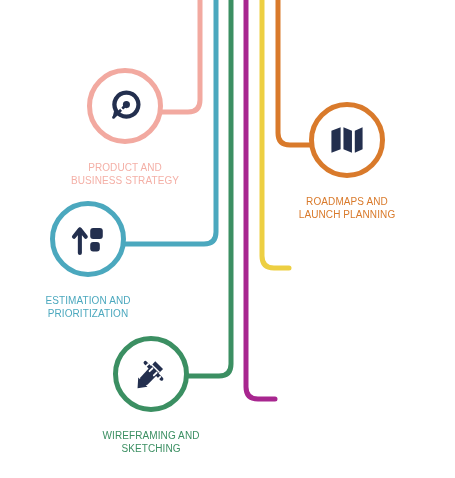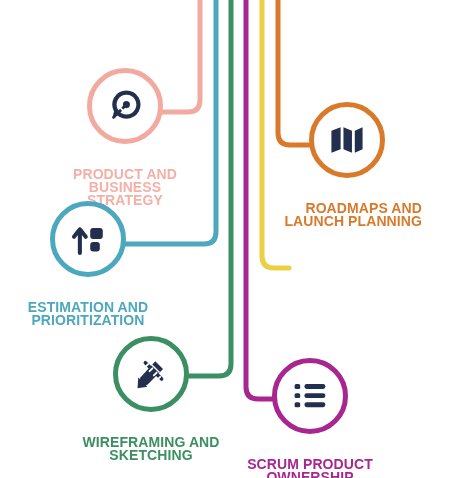--- a/index.html
+++ b/index.html
@@ -35,33 +35,33 @@
     border-radius: 50%;
     background: #ffffff;
     box-sizing: border-box;
     margin: 0 auto;
     display: flex;
     align-items: center;
     justify-content: center;
   }
   .circle svg { display: block; }
   .label {
-    margin-top: 24px;
-    font-size: 14px;
-    font-weight: bold;
+    margin-top: 17px;
+    font-size: 10px;
+    font-weight: normal;
     line-height: 13px;
     letter-spacing: 0.1px;
     text-transform: uppercase;
     white-space: pre-line;
   }
   
   #node-strategy   { left: 50px;  top: 68px;  }
   #node-estimation { left: 13px;  top: 201px; }
   #node-wireframe  { left: 76px;  top: 336px; }
-  #node-roadmaps   { left: 272px; top: 102px; text-align: right; }
+  #node-roadmaps   { left: 272px; top: 102px; }
   #node-journey    { left: 249px; top: 228px; }
   #node-scrum      { left: 235px; top: 358px; }
 </style>
 </head>
 <body>
 
 <div id="infographic">
 
   <svg id="connectors" viewBox="0 0 455 478" xmlns="http://www.w3.org/2000/svg">
 
@@ -138,32 +138,14 @@
             <path d="M35 8 L46 3 L46 34 L35 39 Z"></path>
           </g>
         </svg>
       </span>
     </div>
     <div class="label" style="color:#D97A2B;">ROADMAPS AND
 LAUNCH PLANNING</div>
   </div>
 
 
-  <div class="node" id="node-scrum">
-    <div class="circle" style="border:5px solid #A8268F;">
-      <span>
-        <svg width="34" height="28" viewBox="0 0 48 40">
-          <g fill="#232f4e">
-            <rect x="2" y="3" width="8" height="7" rx="2.2"></rect>
-            <rect x="2" y="16" width="8" height="7" rx="2.2"></rect>
-            <rect x="2" y="29" width="8" height="7" rx="2.2"></rect>
-            <rect x="16" y="3" width="30" height="7" rx="3.4"></rect>
-            <rect x="16" y="16" width="30" height="7" rx="3.4"></rect>
-            <rect x="16" y="29" width="30" height="7" rx="3.4"></rect>
-          </g>
-        </svg>
-      </span>
-    </div>
-    <div class="label" style="color:#A8268F;">SCRUM PRODUCT
-OWNERSHIP</div>
-  </div>
 
 </div>
 
 </body></html>

